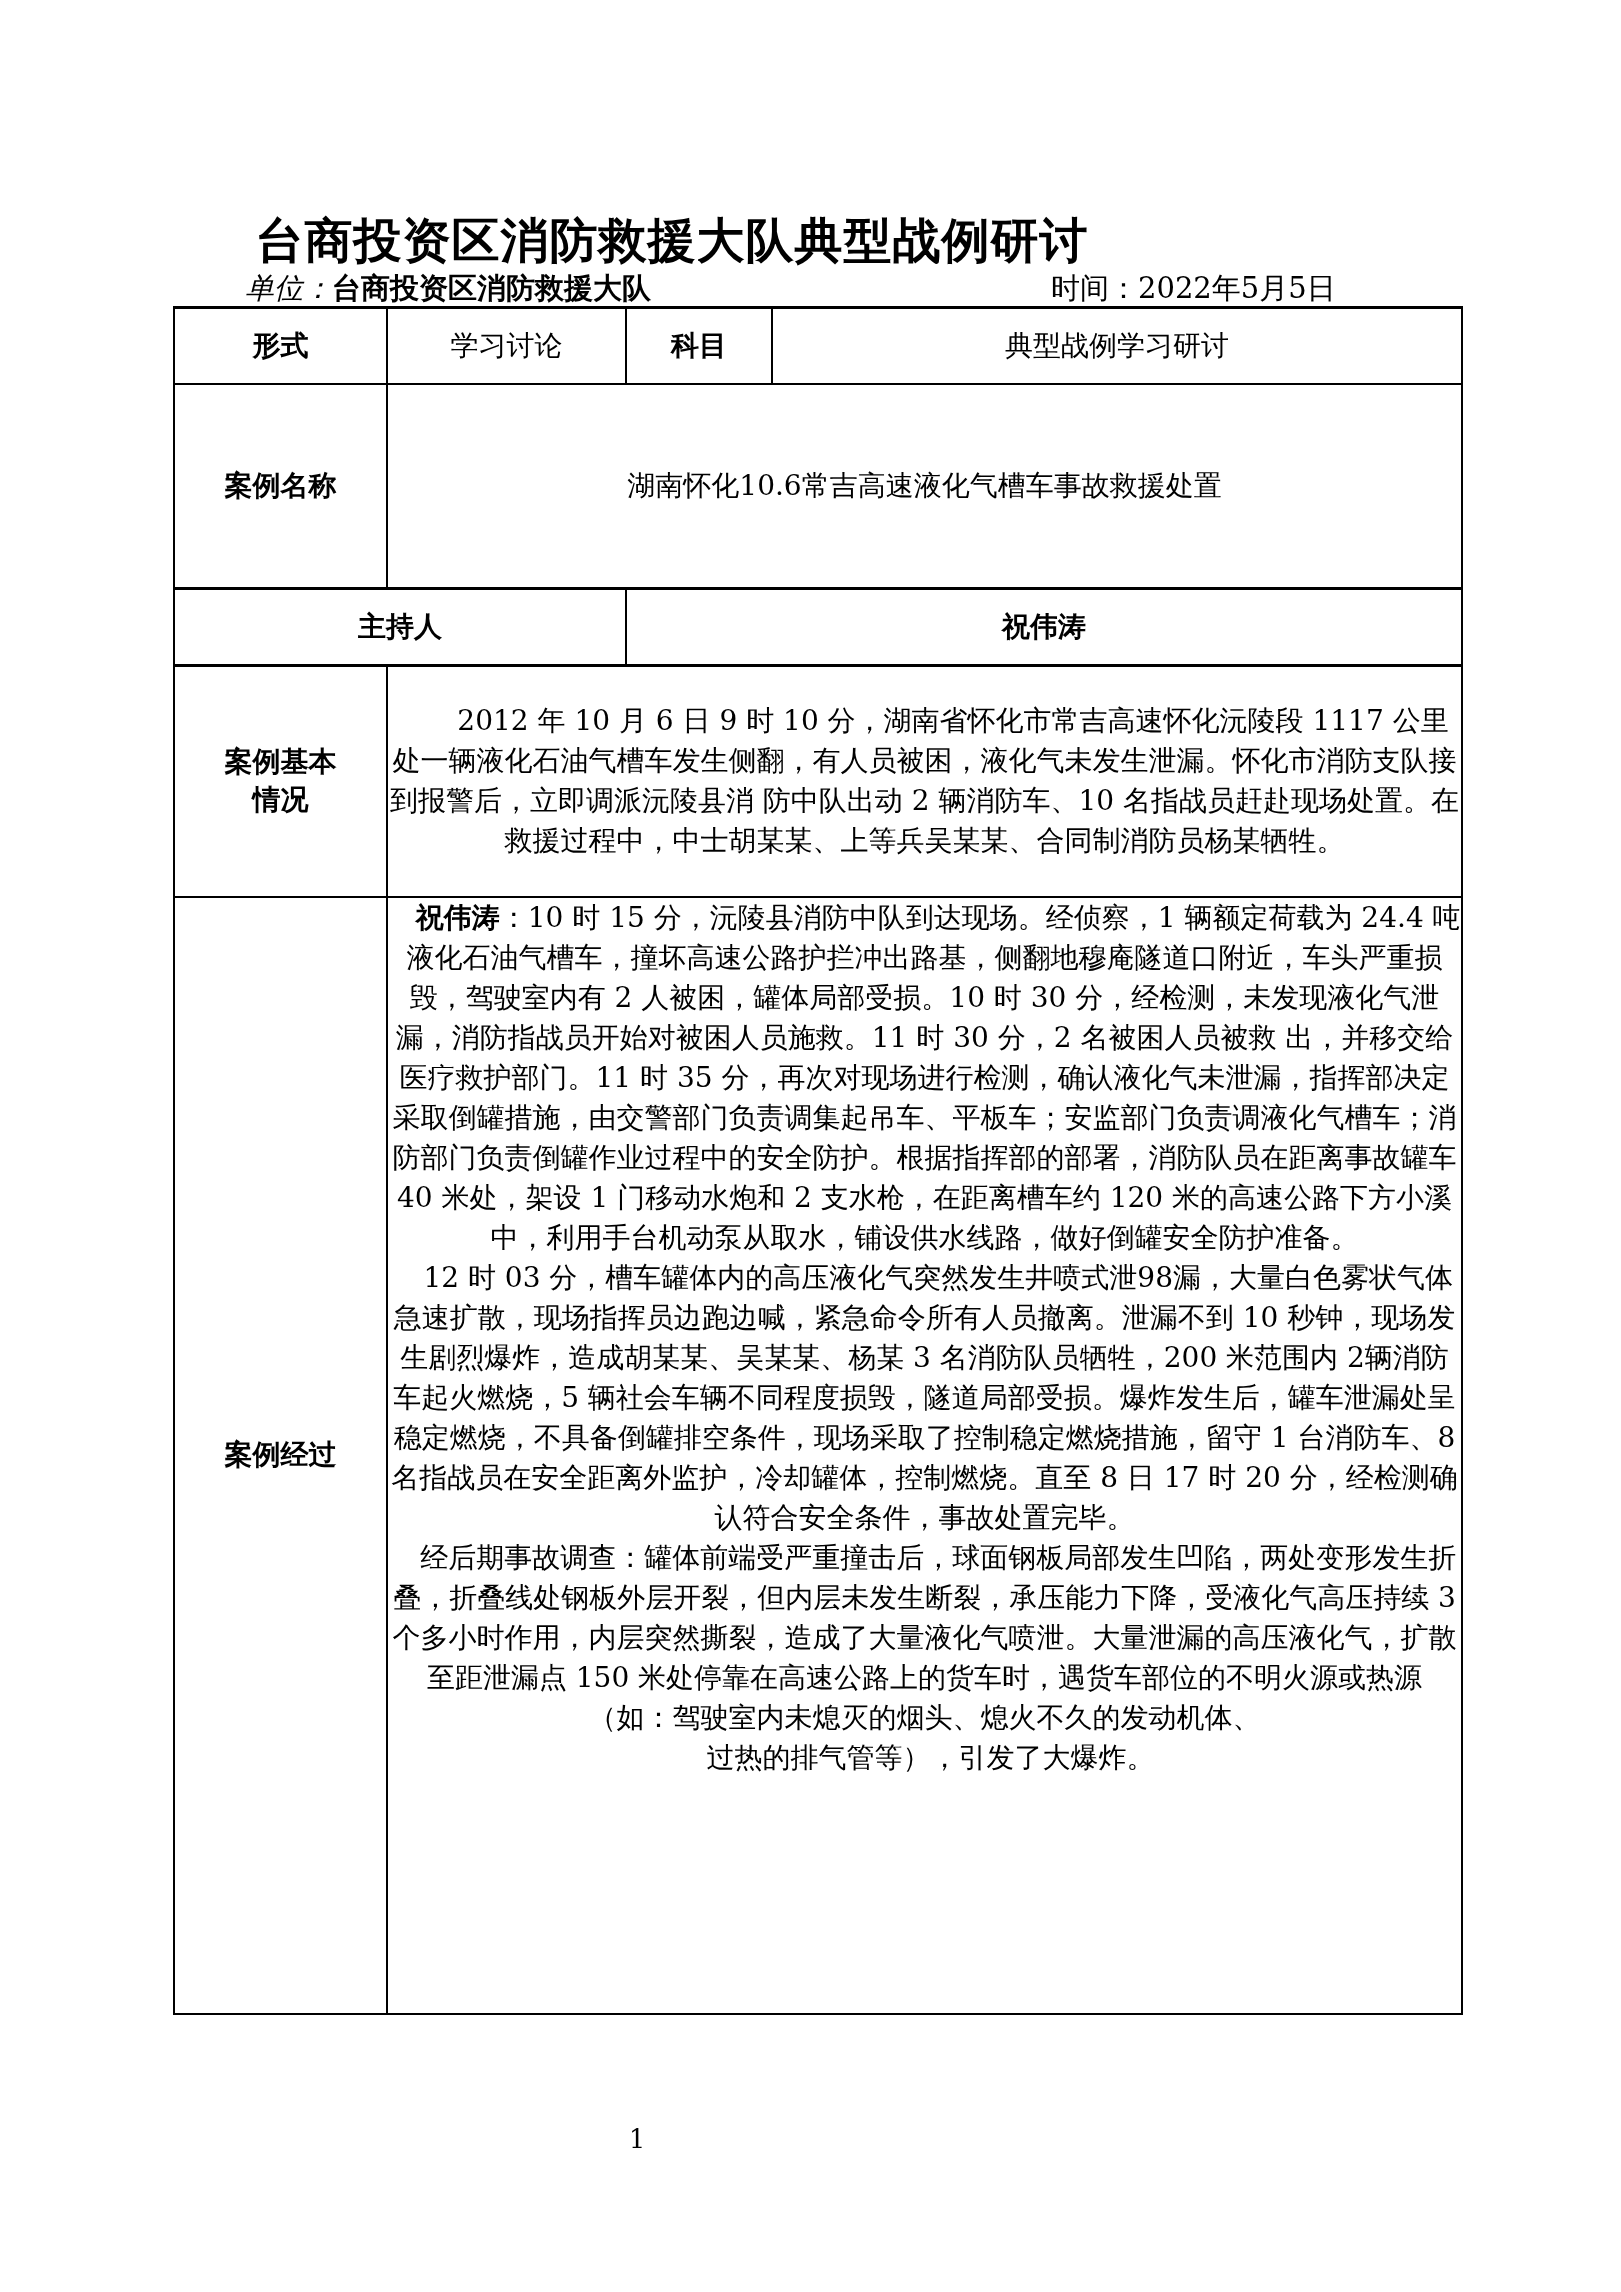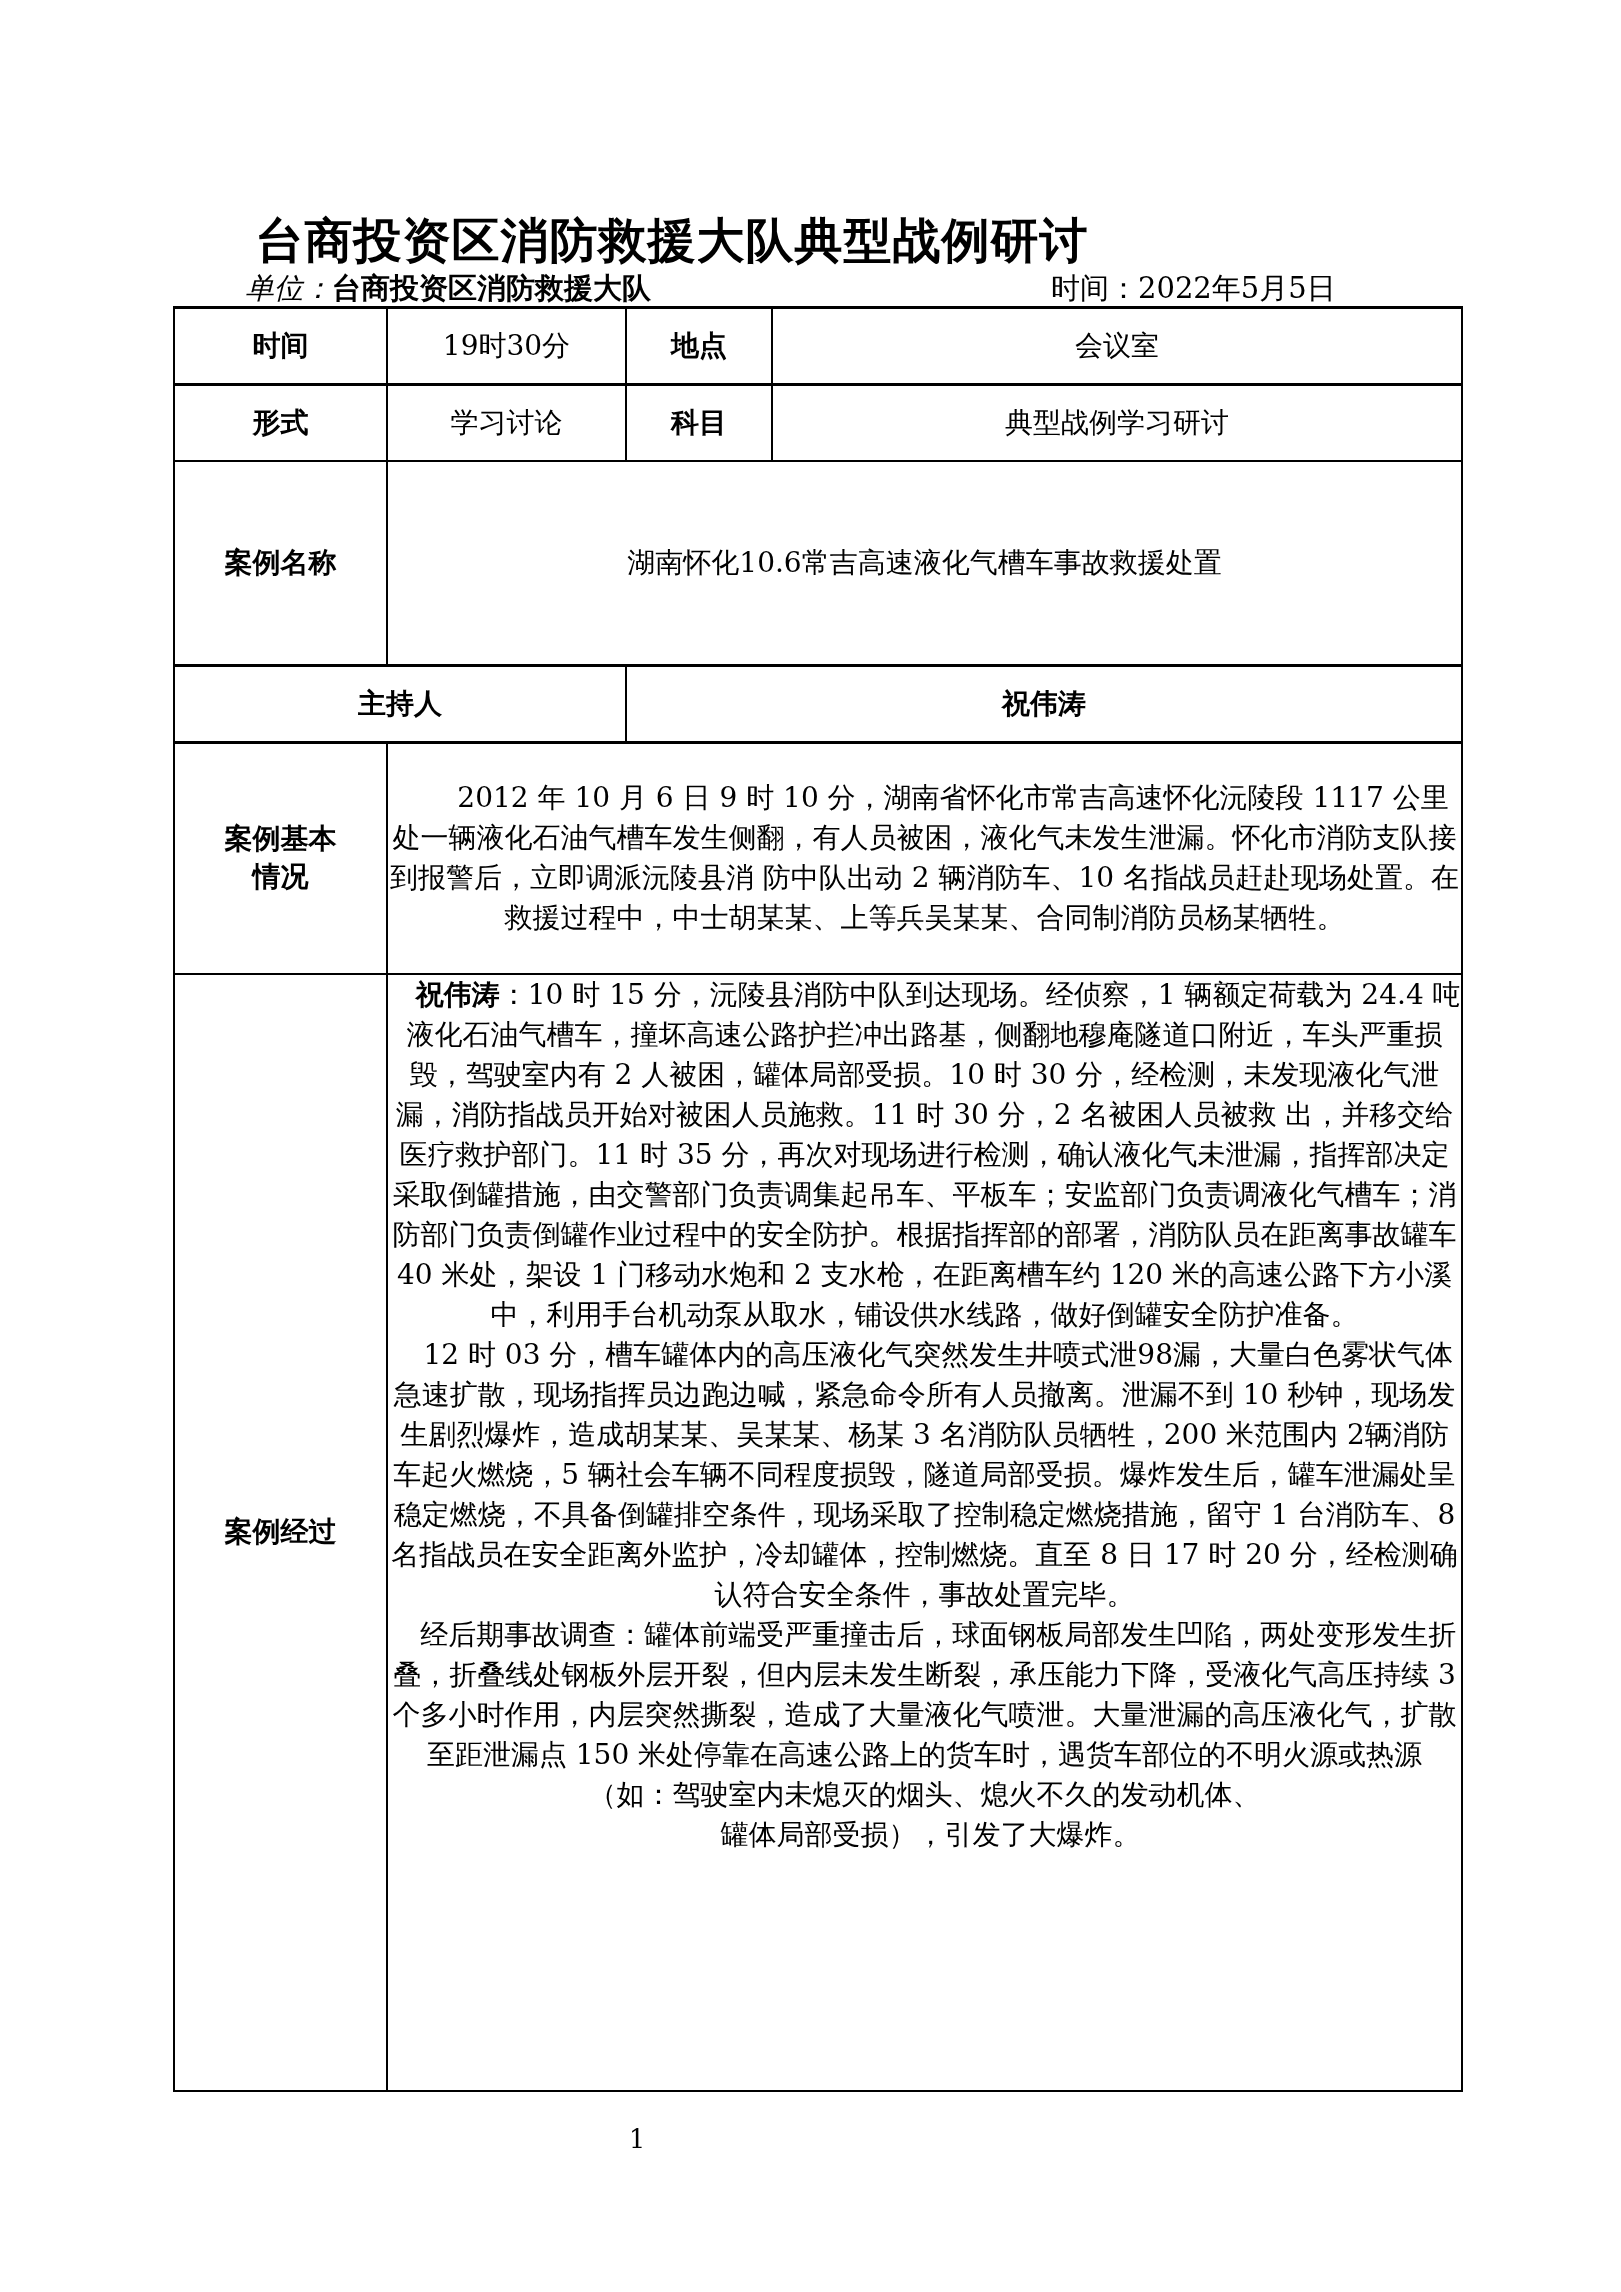--- a/index.html
+++ b/index.html
@@ -40,26 +40,20 @@
 </div>
 
 <table class="main">
   <colgroup>
     <col style="width:213px">
     <col style="width:239px">
     <col style="width:146px">
     <col style="width:690px">
   </colgroup>
   <tbody>
-      <tr class="thick-top" style="height:77px">
-    <td class="lbl">时间</td>
-    <td class="val">19时30分</td>
-    <td class="lbl">地点</td>
-    <td class="val">会议室</td>
-  </tr>
   <tr class="thick-top" style="height:76px">
     <td class="lbl">形式</td>
     <td class="val">学习讨论</td>
     <td class="lbl">科目</td>
     <td class="val">典型战例学习研讨</td>
   </tr>
   <tr style="height:205px">
     <td class="lbl">案例名称</td>
     <td class="val" colspan="3">湖南怀化10.6常吉高速液化气槽车事故救援处置</td>
   </tr>
@@ -75,20 +69,20 @@
     <td colspan="3" class="para">
       <p class="indent2">2012 年 10 月 6 日 9 时 10 分，湖南省怀化市常吉高速怀化沅陵段 1117 公里处一辆液化石油气槽车发生侧翻，有人员被困，液化气未发生泄漏。怀化市消防支队接到报警后，立即调派沅陵县消 防中队出动 2 辆消防车、10 名指战员赶赴现场处置。在救援过程中，中士胡某某、上等兵吴某某、合同制消防员杨某牺牲。</p>
     </td>
   </tr>
   <tr style="height:1117px">
     <td class="lbl">案例经过</td>
     <td colspan="3" class="para" style="vertical-align:top;">
       <p class="indent1"><span class="speaker">祝伟涛</span><span>：10 时 15 分，沅陵县消防中队到达现场。经侦察，1 辆额定荷载为 24.4 吨液化石油气槽车，撞坏高速公路护拦冲出路基，侧翻地穆庵隧道口附近，车头严重损毁，驾驶室内有 2 人被困，罐体局部受损。10 时 30 分，经检测，未发现液化气泄漏，消防指战员开始对被困人员施救。11 时 30 分，2 名被困人员被救 出，并移交给医疗救护部门。11 时 35 分，再次对现场进行检测，确认液化气未泄漏，指挥部决定采取倒罐措施，由交警部门负责调集起吊车、平板车；安监部门负责调液化气槽车；消防部门负责倒罐作业过程中的安全防护。根据指挥部的部署，消防队员在距离事故罐车 40 米处，架设 1 门移动水炮和 2 支水枪，在距离槽车约 120 米的高速公路下方小溪中，利用手台机动泵从取水，铺设供水线路，做好倒罐安全防护准备。</span></p>
       <p class="indent1">12 时 03 分，槽车罐体内的高压液化气突然发生井喷式泄98漏，大量白色雾状气体急速扩散，现场指挥员边跑边喊，紧急命令所有人员撤离。泄漏不到 10 秒钟，现场发生剧烈爆炸，造成胡某某、吴某某、杨某 3 名消防队员牺牲，200 米范围内 2辆消防车起火燃烧，5 辆社会车辆不同程度损毁，隧道局部受损。爆炸发生后，罐车泄漏处呈稳定燃烧，不具备倒罐排空条件，现场采取了控制稳定燃烧措施，留守 1 台消防车、8 名指战员在安全距离外监护，冷却罐体，控制燃烧。直至 8 日 17 时 20 分，经检测确认符合安全条件，事故处置完毕。</p>
       <p class="indent1">经后期事故调查：罐体前端受严重撞击后，球面钢板局部发生凹陷，两处变形发生折叠，折叠线处钢板外层开裂，但内层未发生断裂，承压能力下降，受液化气高压持续 3 个多小时作用，内层突然撕裂，造成了大量液化气喷泄。大量泄漏的高压液化气，扩散至距泄漏点 150 米处停靠在高速公路上的货车时，遇货车部位的不明火源或热源（如：驾驶室内未熄灭的烟头、熄火不久的发动机体、</p>
-      <p class="indent1" style="text-indent:11.8px">罐体局部受损），引发了大爆炸。</p>
+      <p class="indent1" style="text-indent:11.8px">过热的排气管等），引发了大爆炸。</p>
     </td>
   </tr>
 </tbody>
   </table>
 
 <div class="page-num">1</div>
 
 
 </body></html>

